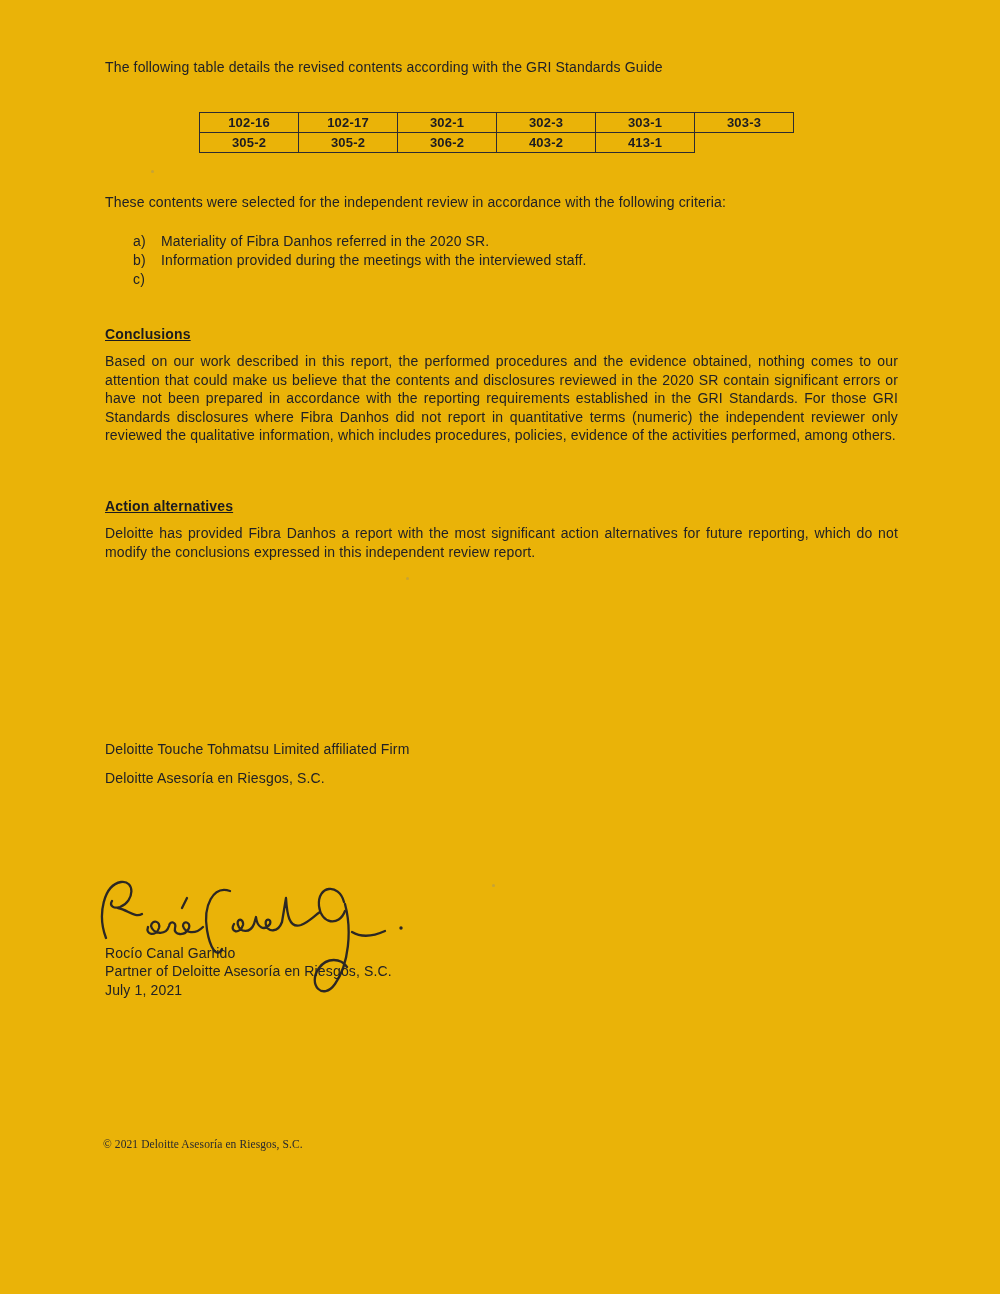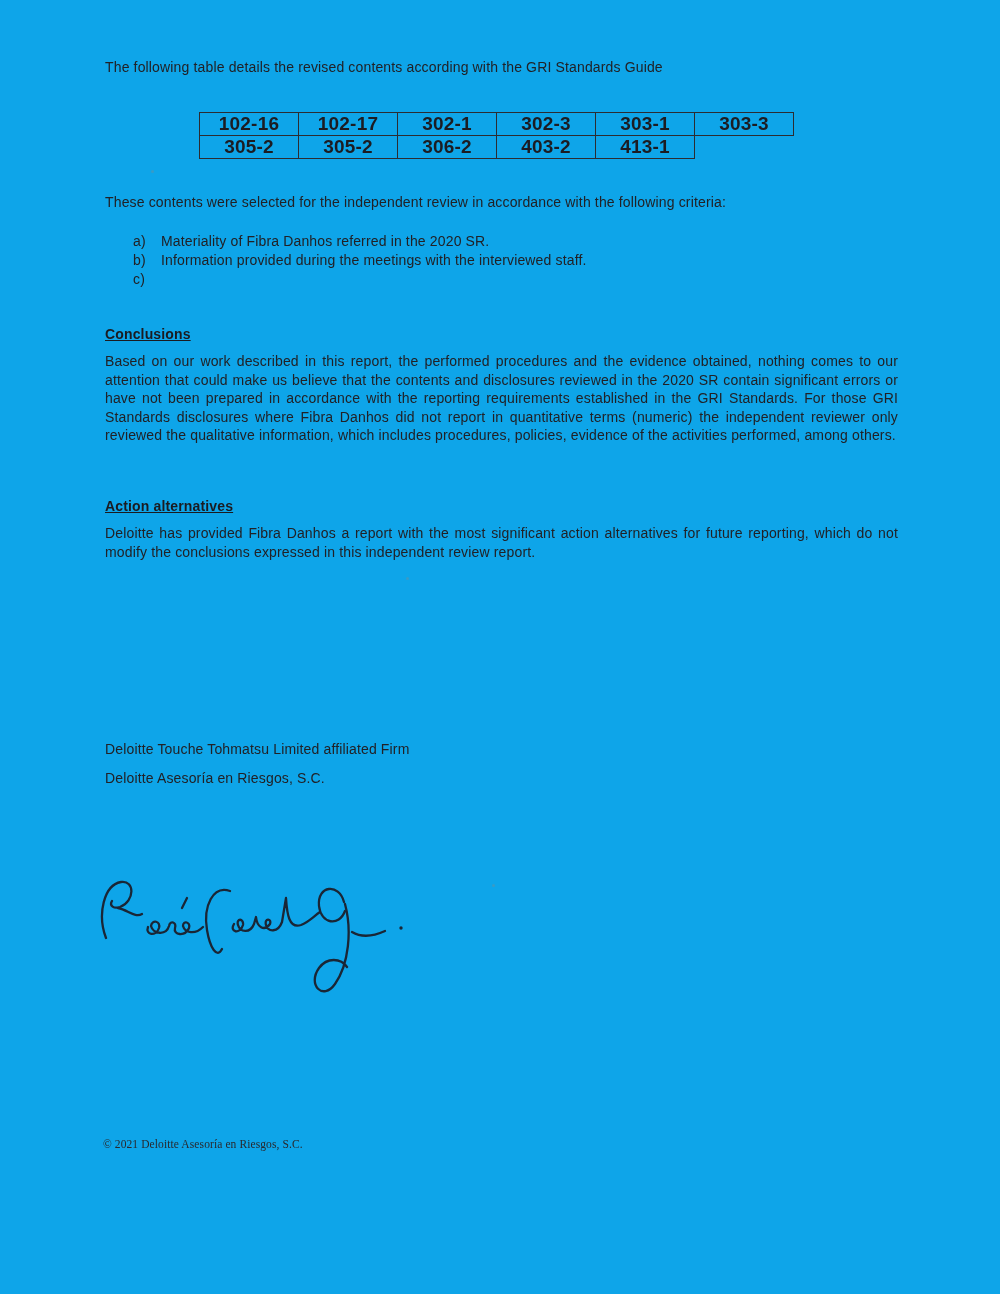--- a/index.html
+++ b/index.html
@@ -1,20 +1,20 @@
 <!DOCTYPE html>
 <html><head>
 <meta charset="utf-8">
 <style>
   html, body { margin: 0; padding: 0; }
   .page {
     position: relative;
     width: 1000px;
     height: 1294px;
-    background: #0ea5e9;
+    background: #eab308;
     font-family: "Liberation Sans", sans-serif;
     color: #212126;
     overflow: hidden;
   }
   .abs { position: absolute; }
   .bodytext {
     font-size: 14px;
     line-height: 18.6px;
     letter-spacing: 0.15px;
     margin: 0;
@@ -32,21 +32,21 @@
   table.gri {
     border-collapse: collapse;
     table-layout: fixed;
   }
   table.gri td {
     border: 1.6px solid #2c2c31;
     width: 98px;
     height: 19px;
     text-align: center;
     vertical-align: middle;
-    font-size: 19px;
+    font-size: 13px;
     font-weight: bold;
     letter-spacing: 0.2px;
     padding: 0;
     color: #1c1c22;
   }
   table.gri td.ghost {
     border-right: none;
     border-bottom: none;
     background: transparent;
   }
@@ -144,20 +144,25 @@
       <path d="M 254 30 C 249 11, 227 13, 229 34 C 231 52, 249 55, 255 39"></path>
 
       <path d="M 255 32 C 262 58, 259 92, 245 112 C 233 129, 217 113, 229 96 C 237 85, 251 86, 257 95"></path>
 
       <path d="M 262 60 C 272 66, 284 64, 295 59"></path>
 
       <circle cx="311" cy="56" r="1.7" fill="#1c1c27" stroke="none"></circle>
     </g>
   </svg>
 
+  <div class="abs" style="left:105px; top:944px; width:450px;">
+    <p class="bodytext" style="line-height:18.3px;">Rocío Canal Garrido</p>
+    <p class="bodytext" style="line-height:18.3px;">Partner of Deloitte Asesoría en Riesgos, S.C.</p>
+    <p class="bodytext" style="line-height:18.3px;">July 1, 2021</p>
+  </div>
 
   <div class="speck" style="left:151px; top:170px;"></div>
   <div class="speck" style="left:406px; top:577px;"></div>
   <div class="speck" style="left:492px; top:884px;"></div>
 
   <p class="footer-text abs" style="left:103px; top:1138px;font-family:Liberation Serif, serif;">© 2021 Deloitte Asesoría en Riesgos, S.C.</p>
 
 </div>
 
 </body></html>

